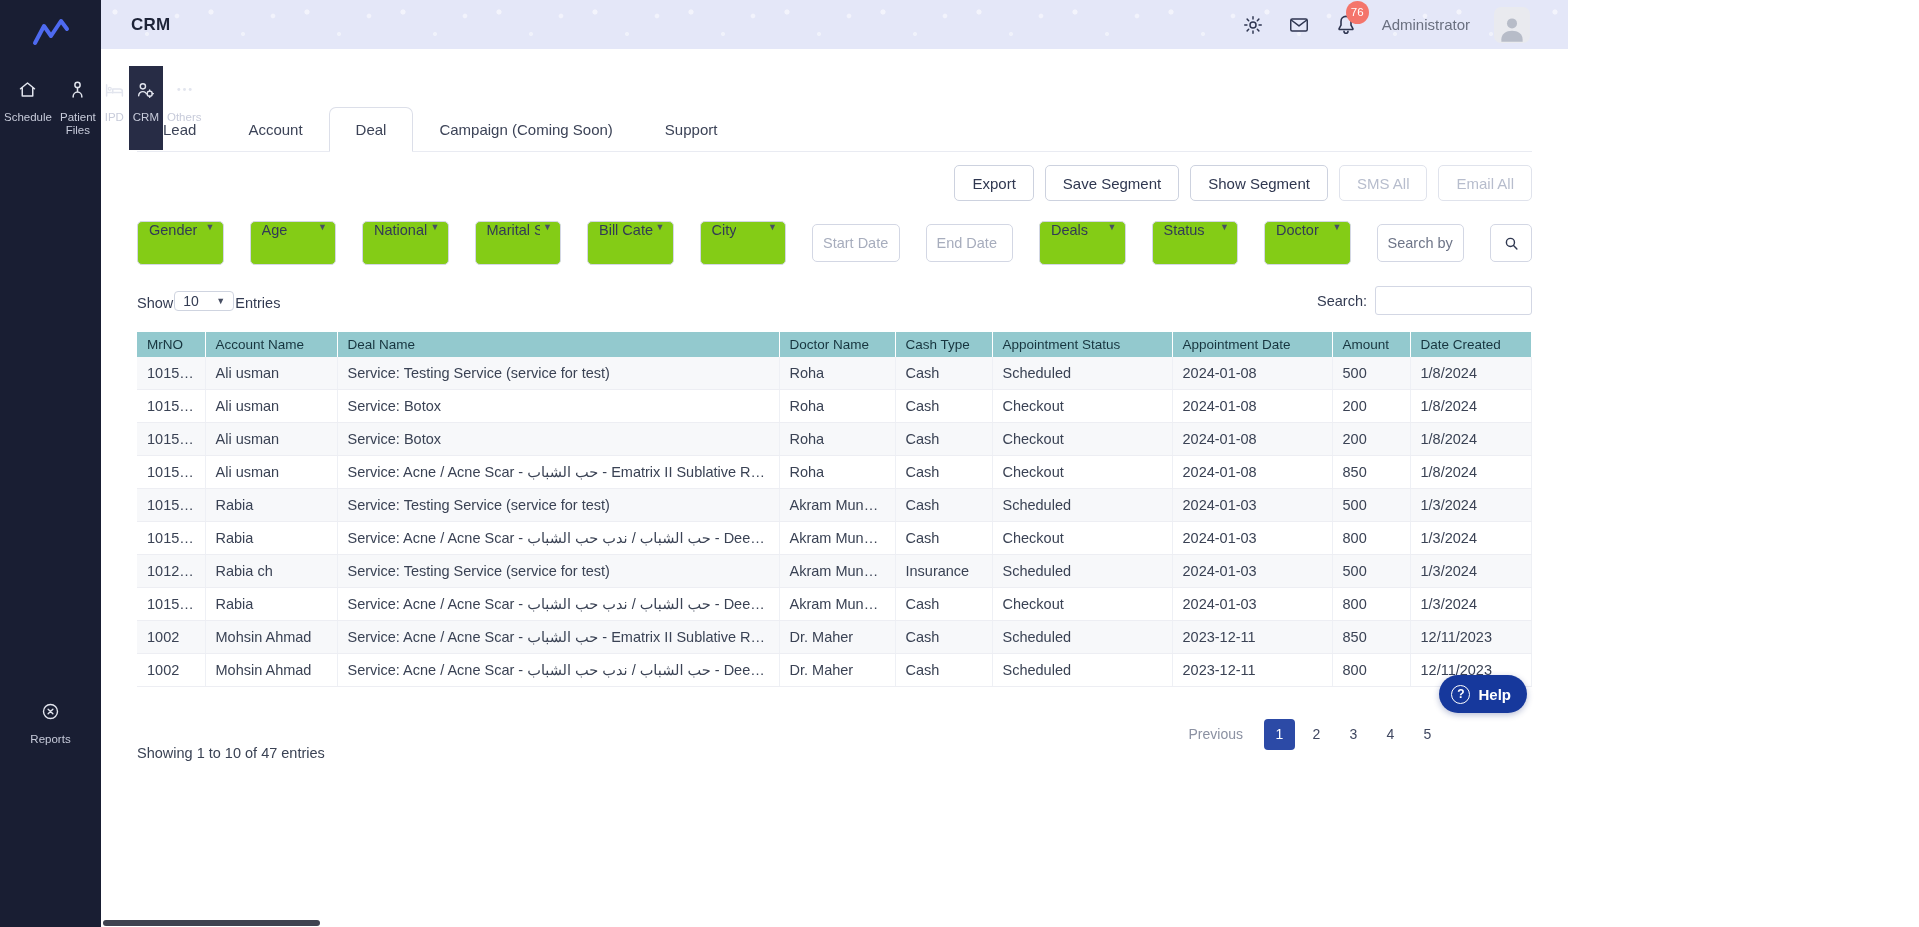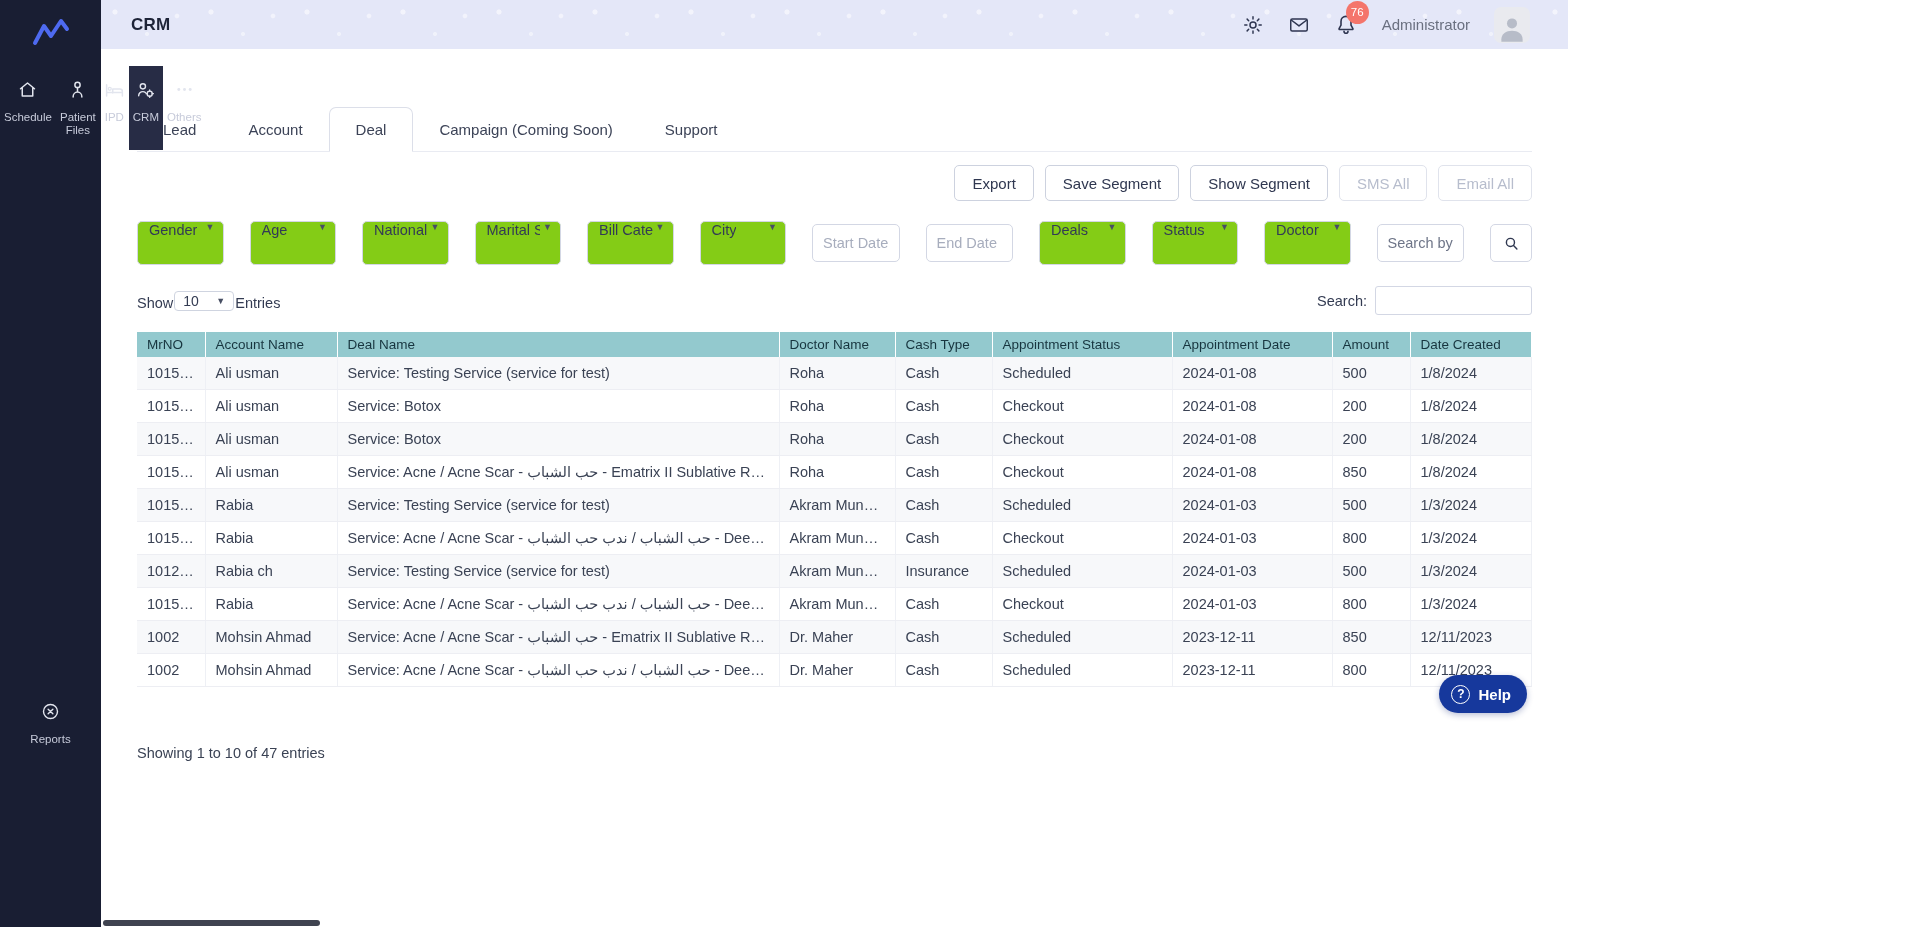--- a/index.html
+++ b/index.html
@@ -419,20 +419,31 @@
                 <td>Scheduled</td>
                 <td>2023-12-11</td>
                 <td>800</td>
                 <td>12/11/2023</td>
               </tr>
             </tbody>
         </table>
 
         <div class="footer-row">
           <div class="showing">Showing 1 to 10 of 47 entries</div>
+          <div class="pagination">
+            <span class="prev">Previous</span>
+            <div class="pages">
+
+            <span class="page active">1</span>
+                <span class="page">2</span>
+                <span class="page">3</span>
+                <span class="page">4</span>
+                <span class="page">5</span>
+              </div>
+          </div>
         </div>
 
       </div>
 
       <div class="help-btn">
         <span class="help-q">?</span>
         <span>Help</span>
       </div>
 
     </div>

